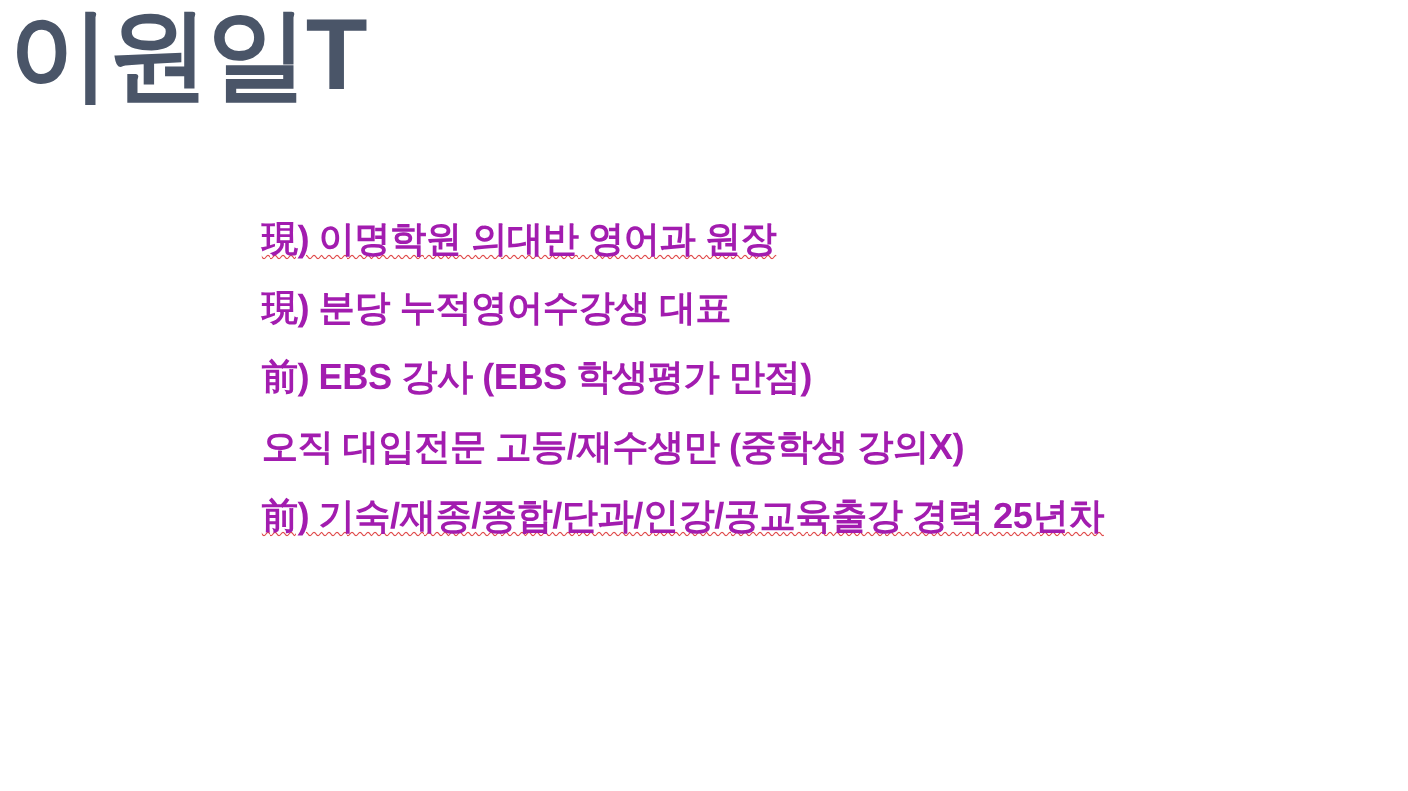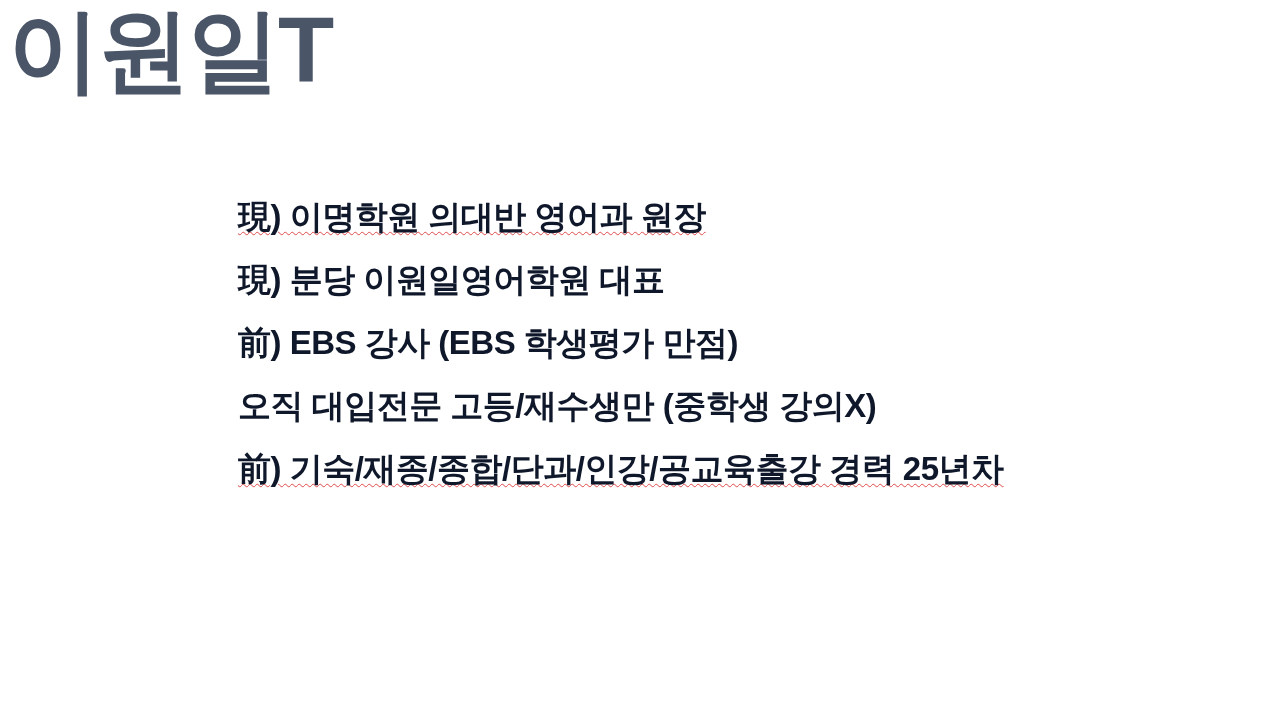--- a/index.html
+++ b/index.html
@@ -33,21 +33,21 @@
   .lines {
     position: absolute;
     left: 238px;
     top: 200px;
     width: 1030px;
   }
   .line {
     display: block;
     font-size: 33px;
     font-weight: 700;
-    color: #0f172a;
+    color: #a21caf;
     line-height: 1.0;
     margin-bottom: 30px;
     white-space: nowrap;
     letter-spacing: -0.5px;
   }
   .line:last-child {
     margin-bottom: 0;
     margin-top: 20px;
   }
   .line.spell {
@@ -60,19 +60,19 @@
 </style>
 </head>
 <body>
 
 <div class="slide">
 
   <div class="title">이원일T</div>
 
   <div class="lines">
     <span class="line spell">現) 이명학원 의대반 영어과 원장</span>
-    <span class="line">現) 분당 이원일영어학원 대표</span>
+    <span class="line">現) 분당 누적영어수강생 대표</span>
     <span class="line">前) EBS 강사 (EBS 학생평가 만점)</span>
     <span class="line">오직 대입전문 고등/재수생만 (중학생 강의X)</span>
     <span class="line spell">前) 기숙/재종/종합/단과/인강/공교육출강 경력 25년차</span>
   </div>
 
 </div>
 
 </body></html>

